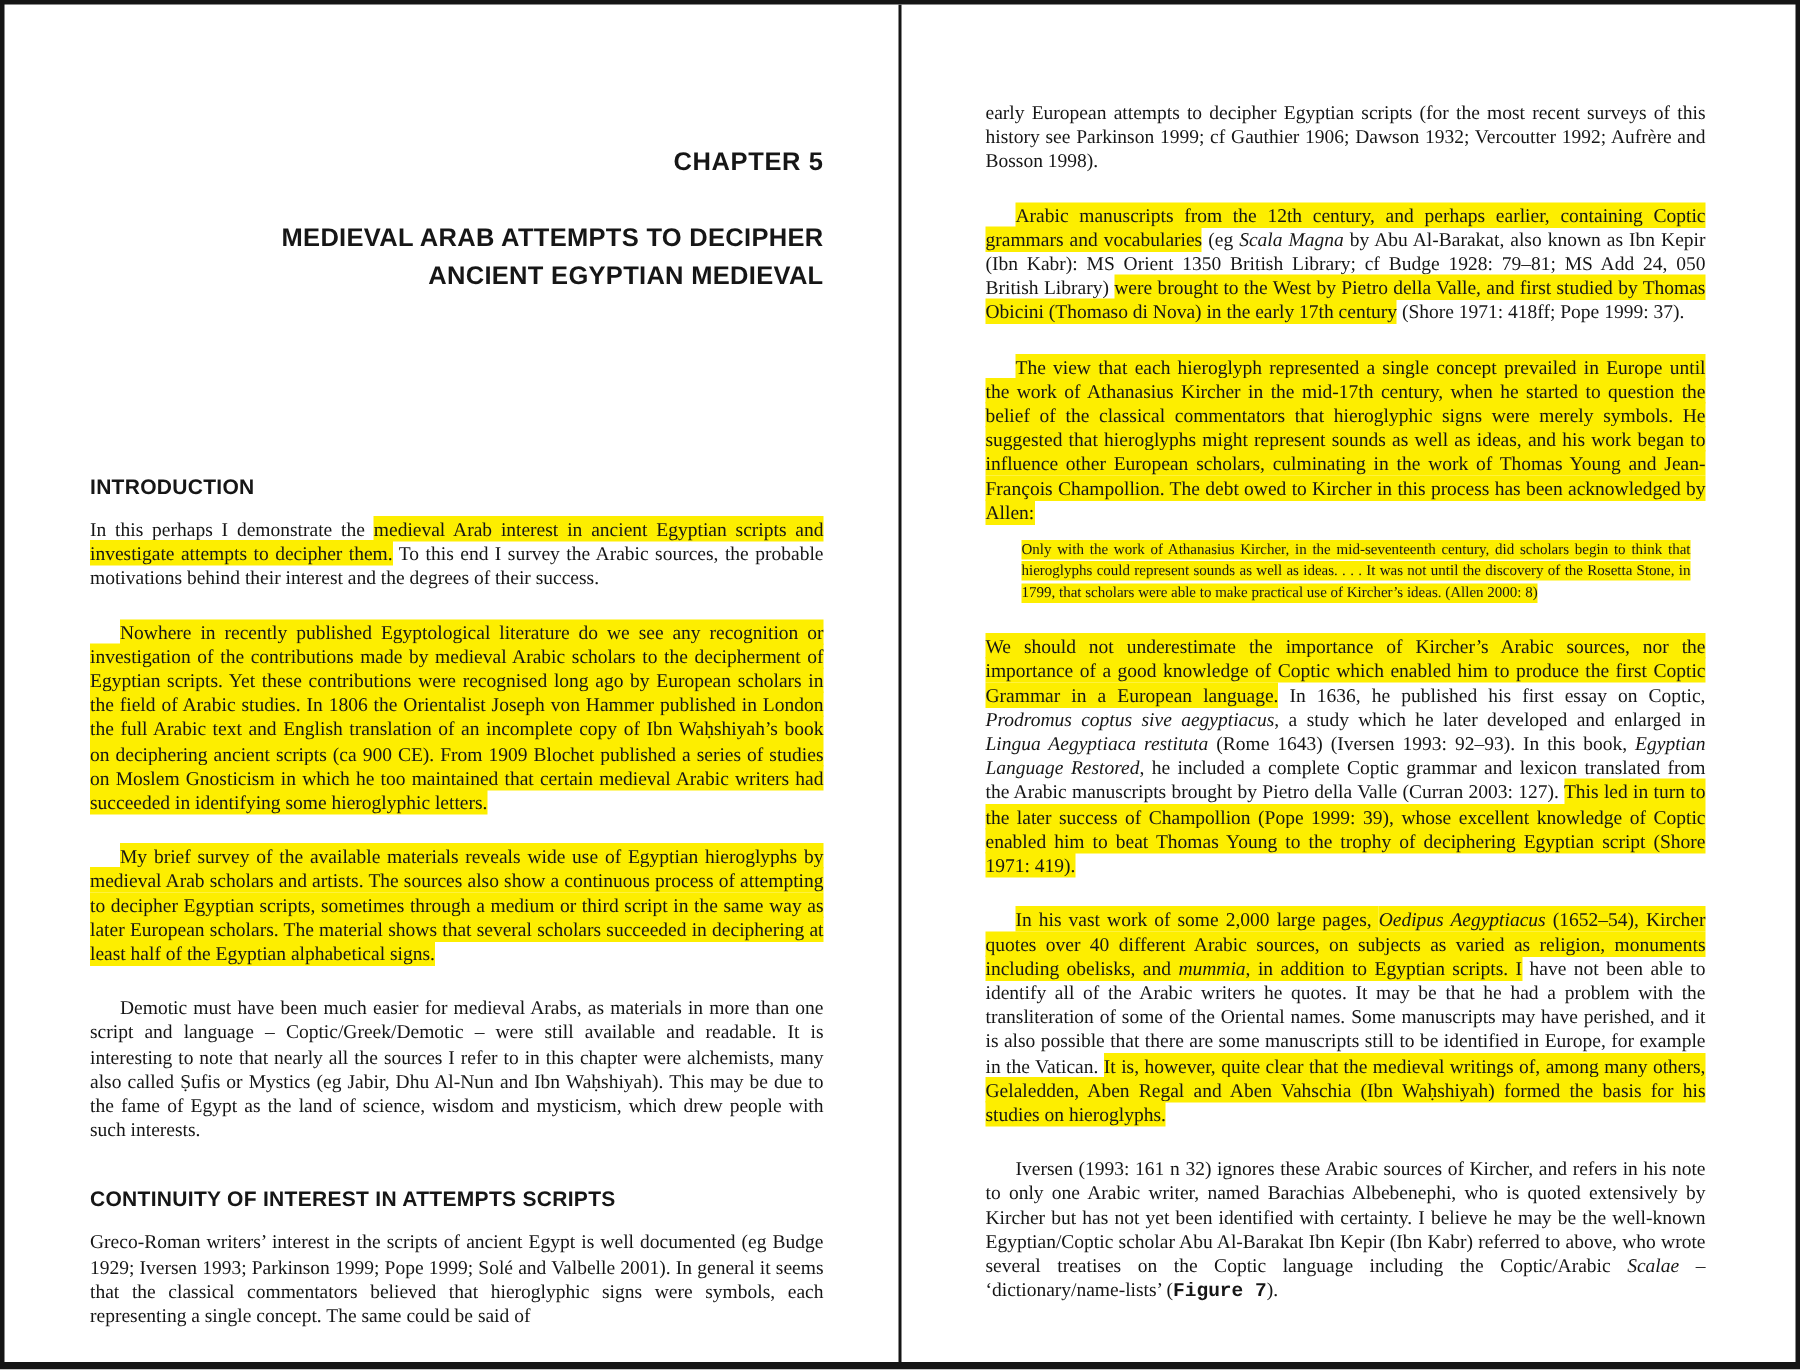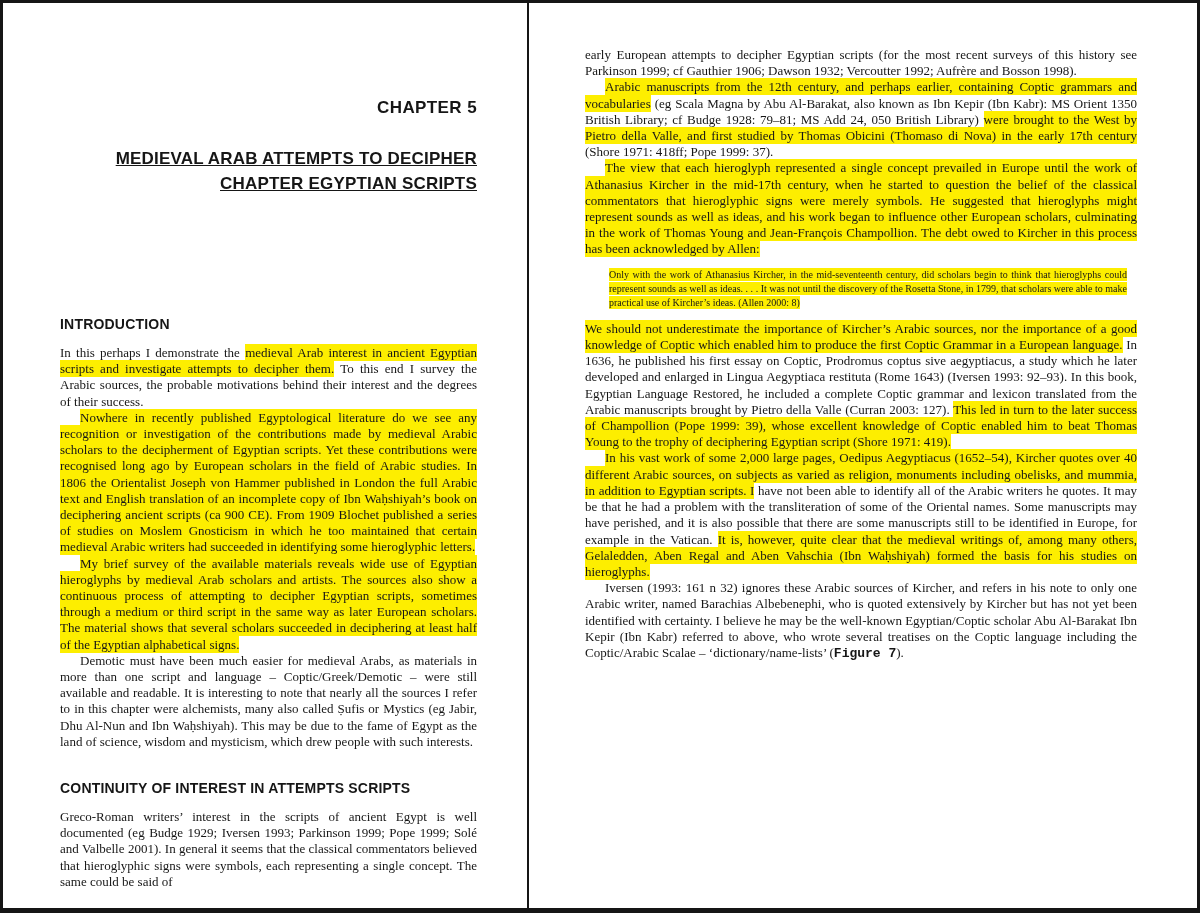--- a/index.html
+++ b/index.html
@@ -14,86 +14,85 @@
     border-left: 3px solid var(--border, #151515);
     border-right: 3px solid var(--border, #151515);
     border-bottom: 5px solid var(--border, #151515);
     display: flex;
     overflow: hidden;
     font-family: "Liberation Serif", "DejaVu Serif", serif;
     color: var(--text, #161616);
   }
 
   .page { height: 100%; overflow: hidden; }
-  .page-left  { width: 524px; padding: 95px 50px 18px 57px; }
+  .page-left  { width: 596px; padding: 95px 50px 18px 57px; }
   .divider    { width: 2px; height: 100%; background: var(--border, #151515); flex: 0 0 auto; }
   .page-right { flex: 1; padding: 44px 60px 18px 56px; }
 
   .chapter-label {
     text-align: right;
     font-family: "Liberation Sans", "DejaVu Sans", sans-serif;
     font-weight: bold;
     font-size: 17px;
     letter-spacing: 0.4px;
   }
 
   .chapter-title {
     text-align: right;
     font-family: "Liberation Sans", "DejaVu Sans", sans-serif;
     font-weight: bold;
     font-size: 17px;
     line-height: 25px;
     letter-spacing: 0.2px;
     margin: 28px 0 0 0;
-    text-decoration: underline;
   }
 
   .running-head { position: relative; font-size: 13.5px; margin-bottom: 16px; }
   .running-head .page-num { position: absolute; left: 0; top: 0; }
   .running-head .run-title { display: block; text-align: center; }
 
   .blocks { }
 
   .section-heading {
     font-family: "Liberation Sans", "DejaVu Sans", sans-serif;
     font-weight: bold;
     font-size: 14px;
     letter-spacing: 0.2px;
     margin: 30px 0 13px 0;
   }
   #left-blocks > .section-heading:first-child { margin-top: 120px; }
 
   .para {
-    margin: 0 0 0 0;
+    margin: 20px 0 0 0;
     text-align: justify;
     font-size: 13px;
     line-height: 16.2px;
   }
   .para.indent { text-indent: 20px; }
   .section-heading + .para { margin-top: 2px; }
 
   .block-quote {
     margin: 10px 10px 10px 24px;
     text-align: justify;
     font-size: 10px;
     line-height: 14.4px;
   }
 
   .hl { background: var(--hl, #fdee00); padding: 1px 0; }
-  .it { }
+  .it { font-style: italic; }
   .bd { font-weight: bold; font-family: Liberation Mono, monospace; }
 </style>
 </head>
 <body>
 
 <div class="spread">
 
   <div class="page page-left">
     <div class="chapter-label">CHAPTER 5</div>
-    <h1 class="chapter-title"><span>MEDIEVAL ARAB ATTEMPTS TO DECIPHER</span><br><span>CHAPTER EGYPTIAN SCRIPTS</span></h1>
+    <h1 class="chapter-title"><span>MEDIEVAL ARAB ATTEMPTS TO DECIPHER</span><br><span>ANCIENT EGYPTIAN MEDIEVAL</span></h1>
     <div id="left-blocks" class="blocks">
         <h2 class="section-heading">INTRODUCTION</h2>
         <p class="para"><span>In this perhaps I demonstrate the </span><span class="hl">medieval Arab interest in ancient Egyptian scripts and investigate attempts to decipher them.</span><span> To this end I survey the Arabic sources, the probable motivations behind their interest and the degrees of their success.</span></p>
         <p class="para indent"><span class="hl">Nowhere in recently published Egyptological literature do we see any recognition or investigation of the contributions made by medieval Arabic scholars to the decipherment of Egyptian scripts. Yet these contributions were recognised long ago by European scholars in the field of Arabic studies. In 1806 the Orientalist Joseph von Hammer published in London the full Arabic text and English translation of an incomplete copy of Ibn Waḥshiyah’s book on deciphering ancient scripts (ca 900 CE). From 1909 Blochet published a series of studies on Moslem Gnosticism in which he too maintained that certain medieval Arabic writers had succeeded in identifying some hieroglyphic letters.</span></p>
         <p class="para indent"><span class="hl">My brief survey of the available materials reveals wide use of Egyptian hieroglyphs by medieval Arab scholars and artists. The sources also show a continuous process of attempting to decipher Egyptian scripts, sometimes through a medium or third script in the same way as later European scholars. The material shows that several scholars succeeded in deciphering at least half of the Egyptian alphabetical signs.</span></p>
         <p class="para indent"><span>Demotic must have been much easier for medieval Arabs, as materials in more than one script and language – Coptic/Greek/Demotic – were still available and readable. It is interesting to note that nearly all the sources I refer to in this chapter were alchemists, many also called Ṣufis or Mystics (eg Jabir, Dhu Al-Nun and Ibn Waḥshiyah). This may be due to the fame of Egypt as the land of science, wisdom and mysticism, which drew people with such interests.</span></p>
         <h2 class="section-heading">CONTINUITY OF INTEREST IN ATTEMPTS SCRIPTS</h2>
         <p class="para"><span>Greco-Roman writers’ interest in the scripts of ancient Egypt is well documented (eg Budge 1929; Iversen 1993; Parkinson 1999; Pope 1999; Solé and Valbelle 2001). In general it seems that the classical commentators believed that hieroglyphic signs were symbols, each representing a single concept. The same could be said of</span></p>
       </div>
   </div>

